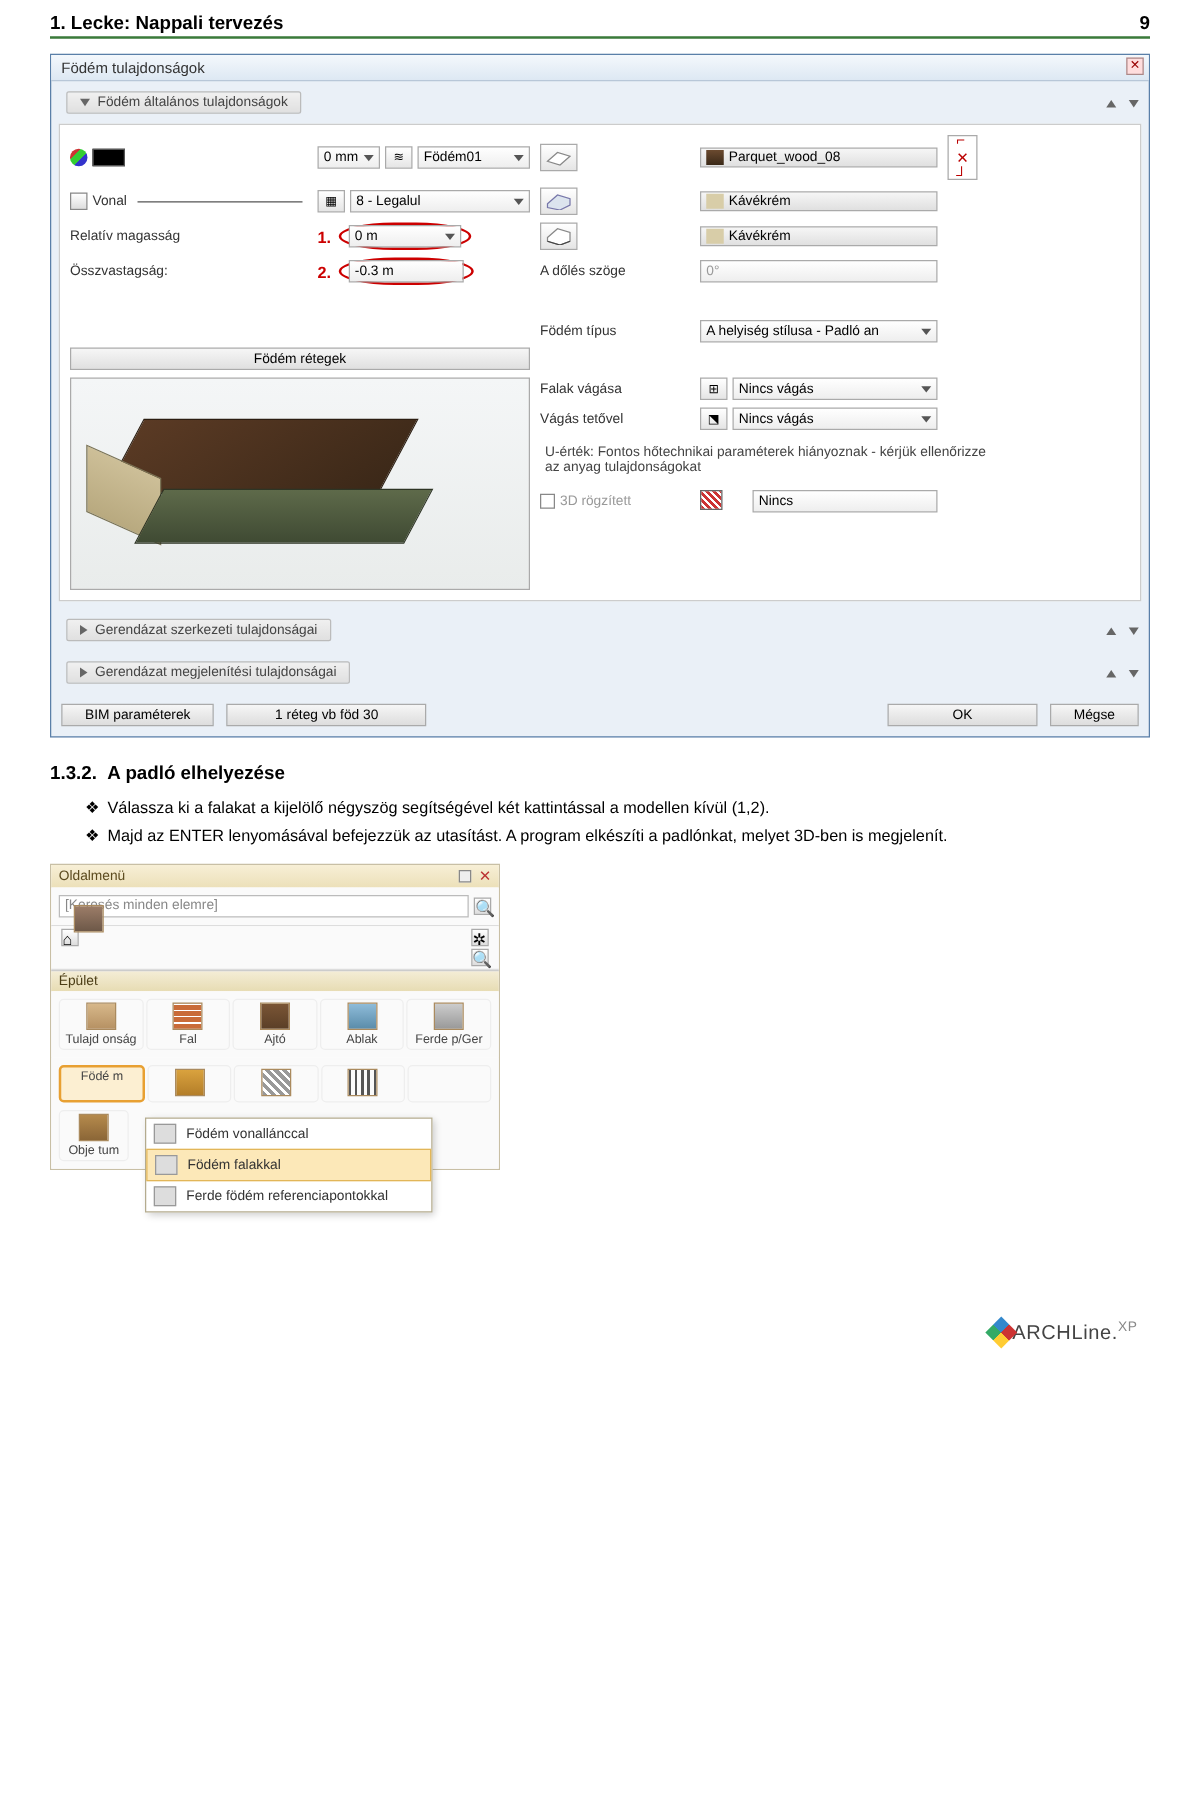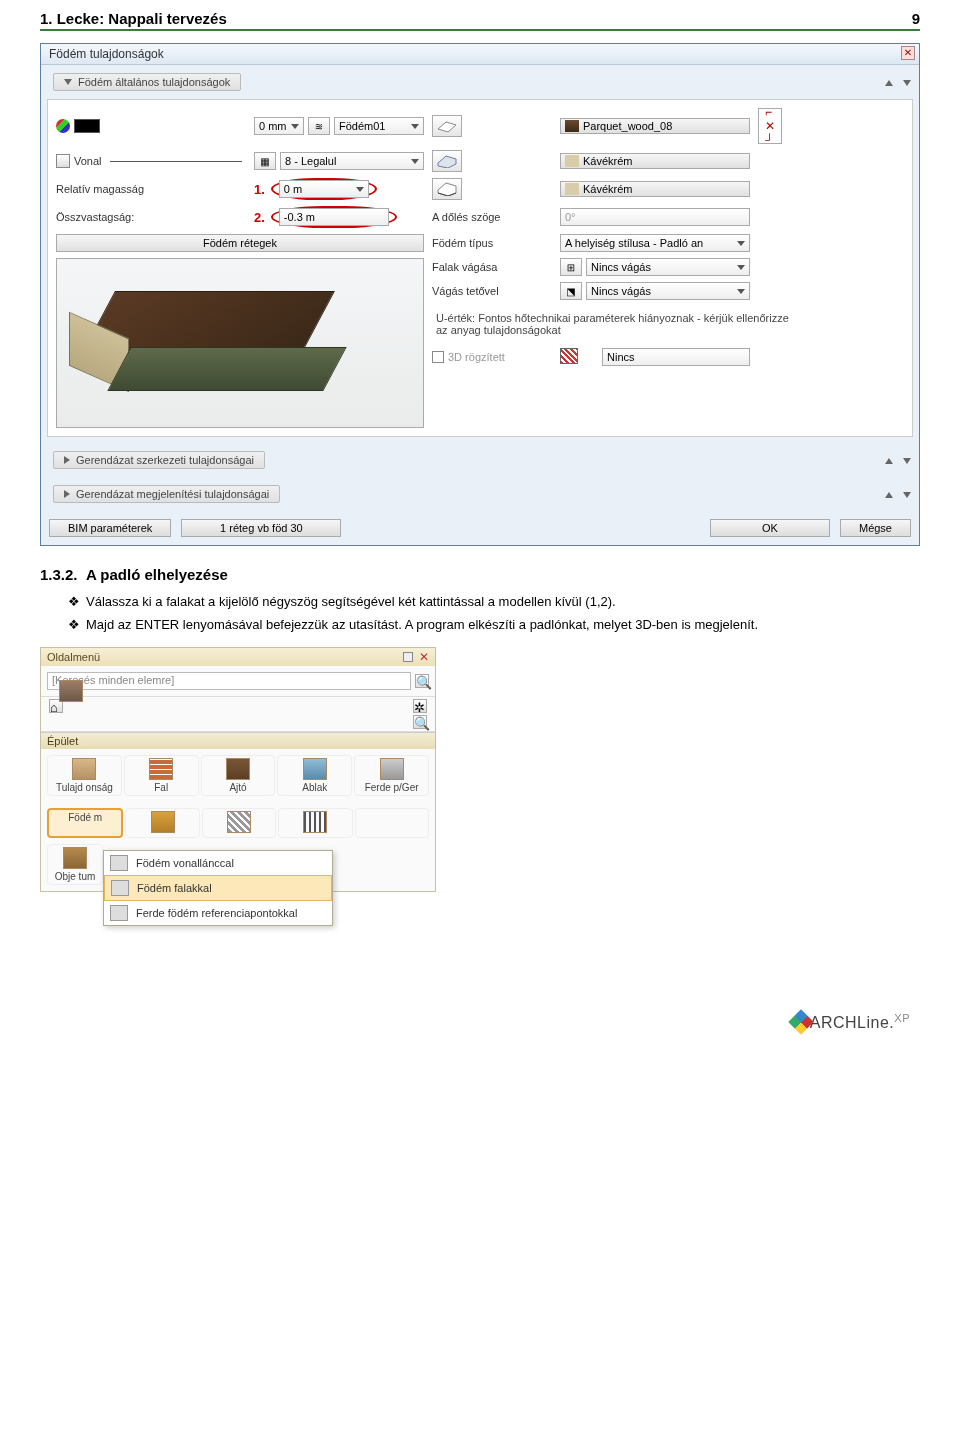--- a/index.html
+++ b/index.html
@@ -25,21 +25,21 @@
   .pencil { display: inline-block; width: 14px; height: 14px; background: linear-gradient(135deg,#c33 30%,#3c3 30% 60%,#33c 60%); border-radius: 50%; }
   .linepen { display: inline-block; width: 14px; height: 14px; border: 1px solid #888; background: linear-gradient(#fff,#ddd); }
   .swatch { width: 26px; height: 14px; border: 1px solid #555; display: inline-block; }
   .swatch-black { background: #000; }
   .dropdown { background: linear-gradient(#fff,#eee); border: 1px solid #aaa; padding: 1px 4px; font-size: 11px; display: flex; justify-content: space-between; align-items: center; height: 18px; }
   .dropdown .dd-arrow { width: 0; height: 0; border-left: 4px solid transparent; border-right: 4px solid transparent; border-top: 5px solid #555; }
   .row-icon { width: 22px; height: 18px; border: 1px solid #aaa; background: linear-gradient(#fff,#e5e5e5); display: inline-flex; align-items: center; justify-content: center; font-size: 10px; }
   .label { font-size: 11px; color: #333; }
   .annot { color: #c00; font-weight: bold; font-size: 13px; }
   .circle-red { border: 2px solid #c00; border-radius: 50%/60%; padding: 0 6px; display: inline-block; }
-  .btn-wide { grid-column: 1 / span 2; background: linear-gradient(#f6f6f6,#e0e0e0); border: 1px solid #aaa; text-align: center; font-size: 11px; padding: 2px; }
+  .btn-wide { grid-column: 1 / span 2; background: linear-gradient(#f6f6f6,#e0e0e0); border: 1px solid #aaa; text-align: center; font-size: 11px; padding: 2px; margin-top: 44px; }
   .material-btn { background: linear-gradient(#f6f6f6,#e0e0e0); border: 1px solid #aaa; font-size: 11px; padding: 1px 4px; display: flex; align-items: center; gap: 4px; }
   .mat-sw { width: 14px; height: 12px; display: inline-block; }
   .mat-wood { background: linear-gradient(#6b4a2f,#3a2918); }
   .mat-cream { background: #d8cda8; }
   .preview { grid-column: 1 / span 2; grid-row: span 6; height: 170px; border: 1px solid #aaa; background: linear-gradient(#f4f6f7,#e9eceb); position: relative; overflow: hidden; }
   .slab { position: absolute; left: 18px; top: 32px; width: 270px; height: 110px; }
   .slab-top { position: absolute; left: 24px; top: 0; width: 220px; height: 60px; background: linear-gradient(135deg,#5a3a24,#3b2818); transform: skewX(-28deg); border: 1px solid #2b1d11; }
   .slab-side { position: absolute; left: -6px; top: 34px; width: 60px; height: 54px; background: linear-gradient(#cdbf98,#b8a97f); transform: skewY(24deg); border: 1px solid #7a7355; }
   .slab-front { position: absolute; left: 44px; top: 56px; width: 216px; height: 44px; background: linear-gradient(#5e6a4a,#3f4a33); transform: skewX(-28deg); border: 1px solid #2e3525; }
   .checkbox-sq { width: 12px; height: 12px; border: 1px solid #888; display: inline-block; vertical-align: middle; background: #fff; margin-right: 4px; }
@@ -51,21 +51,21 @@
   .flex-spacer { flex: 1; }
   .mini-box { width: 24px; height: 36px; border: 1px solid #aaa; background: #fff; display: flex; align-items: center; justify-content: center; color: #b00; font-size: 12px; }
 
   
   .section-num { font-weight: bold; font-size: 15px; margin: 14px 0 8px; }
   .bullets { margin-left: 28px; }
   .bullets li { list-style: none; position: relative; padding: 2px 0 2px 18px; font-size: 13px; color: #000; line-height: 1.45; }
   .bullets li::before { content: "❖"; position: absolute; left: 0; color: #000; }
 
   
-  .panel-wrap { position: relative; margin-top: 10px; width: 396px; border: 1px solid #c8bfa5; }
+  .panel-wrap { position: relative; margin-top: 10px; width: 360px; border: 1px solid #c8bfa5; }
   .panel-title { background: linear-gradient(#f7efd6,#ece0b9); padding: 2px 6px; font-size: 11px; color: #5b4a1e; display: flex; justify-content: space-between; align-items: center; }
   .pin { width: 10px; height: 10px; border: 1px solid #888; background: #eee; }
   .panel-x { color: #b33; font-size: 12px; }
   .search-row { display: flex; align-items: center; gap: 4px; padding: 6px; background: #fafafa; border-bottom: 1px solid #ddd; }
   .search-input { flex: 1; border: 1px solid #bbb; background: #fff; padding: 1px 4px; font-size: 11px; color: #888; height: 18px; }
   .icon-row { display: flex; justify-content: space-between; padding: 2px 8px; background: #fafafa; border-bottom: 1px solid #ddd; }
   .small-icon { width: 14px; height: 14px; border: 1px solid #aaa; background: linear-gradient(#fff,#ddd); }
   .cat-header { background: linear-gradient(#f4edd6,#e7dcb3); padding: 2px 6px; font-size: 11px; color: #4b3d15; border-top: 1px solid #ccc;}
   .ribbon { display: flex; gap: 2px; padding: 6px; background: #fafafa; }
   .ribbon-item { flex: 1; text-align: center; font-size: 10px; color: #444; border: 1px solid #eee; border-radius: 4px; padding: 2px 0; }
@@ -73,21 +73,21 @@
   .rib-icon { width: 24px; height: 22px; margin: 0 auto 2px; background: linear-gradient(#d7b88a,#b69163); border: 1px solid #aa8a5e; }
   .rib-icon.wall { background: repeating-linear-gradient(0deg,#c96b38,#c96b38 4px,#fff 4px,#fff 5px); }
   .rib-icon.door { background: linear-gradient(#7a5535,#5b3f27); }
   .rib-icon.window { background: linear-gradient(#8fbcd9,#5a8caa); }
   .rib-icon.col { background: linear-gradient(#ccc,#999); }
   .rib-icon.slab { background: linear-gradient(#9c7d68,#6d5848); }
   .rib-icon.roof { background: linear-gradient(#d9a23e,#b47e29); }
   .rib-icon.stair { background: repeating-linear-gradient(45deg,#999,#999 3px,#fff 3px,#fff 5px); }
   .rib-icon.rail { background: repeating-linear-gradient(90deg,#555,#555 2px,transparent 2px,transparent 5px); }
   .rib-icon.obj { background: linear-gradient(#b58a4c,#8b6637); }
-  .submenu { position: absolute; left: 62px; top: 202px; width: 230px; border: 1px solid #b4ab8e; background: #fff; box-shadow: 2px 2px 6px rgba(0,0,0,0.2); z-index: 5; }
+  .submenu { position: absolute; left: 75px; top: 202px; width: 230px; border: 1px solid #b4ab8e; background: #fff; box-shadow: 2px 2px 6px rgba(0,0,0,0.2); z-index: 5; }
   .submenu-item { display: flex; align-items: center; gap: 8px; padding: 4px 6px; font-size: 11px; color: #333; }
   .submenu-item.sel { background: #fce8b8; border: 1px solid #e2b659; }
   .sm-icon { width: 18px; height: 16px; border: 1px solid #999; background: #ddd; }
 
   
   .footer-logo { display: flex; justify-content: flex-end; align-items: center; gap: 0; margin-top: 120px; padding-right: 10px; }
   .logo-diamond { width: 18px; height: 18px; transform: rotate(45deg); background: conic-gradient(#c33 0 25%, #fc3 25% 50%, #3a6 50% 75%, #38c 75%); }
   .logo-text { font-size: 16px; color: #444; letter-spacing: 0.5px; }
   .logo-text .xp { color: #888; font-size: 11px; vertical-align: super; }
 </style>
@@ -188,21 +188,21 @@
         <div class="material-btn">
             <span class="mat-sw mat-cream"></span>
             <span>Kávékrém</span>
           </div>
         <div></div>
 
         <span class="label">Összvastagság:</span>
         <div style="display:flex;gap:6px;align-items:center;">
           <span class="annot">2.</span>
           <span class="circle-red">
-            <span class="dropdown" style="width:110px;display:inline-flex;">
+            <span class="dropdown" style="width:92px;display:inline-flex;">
                 <span>-0.3 m</span>
               </span>
           </span>
         </div>
         <span class="label">A dőlés szöge</span>
         <div class="dropdown" style="color:#999">
             <span>0°</span>
           </div>
         <div></div>
 

